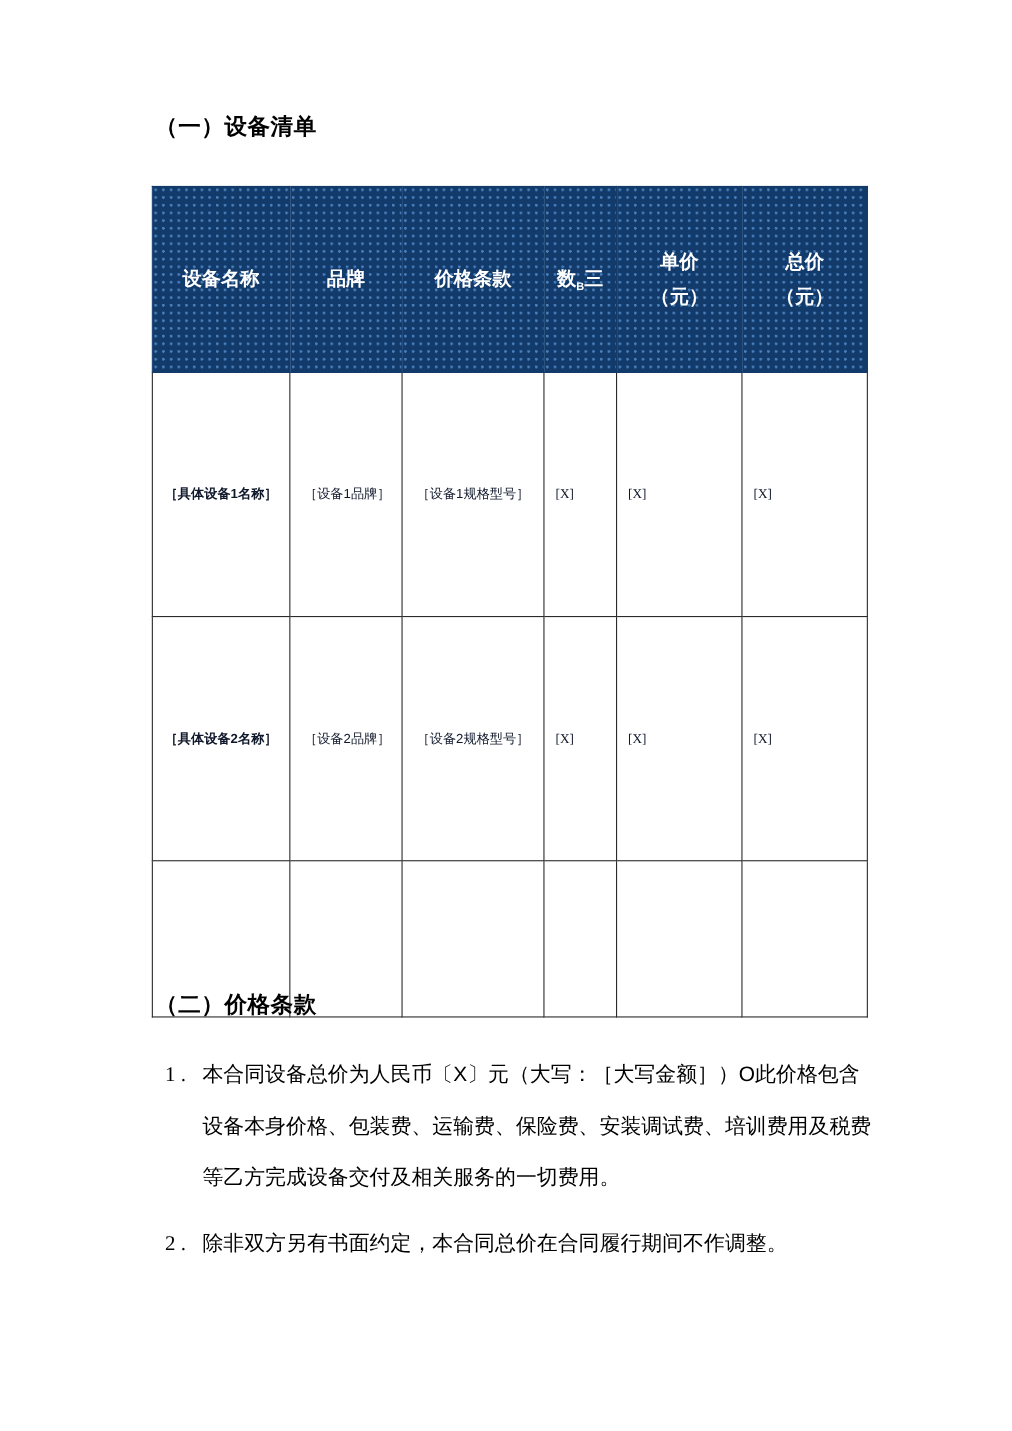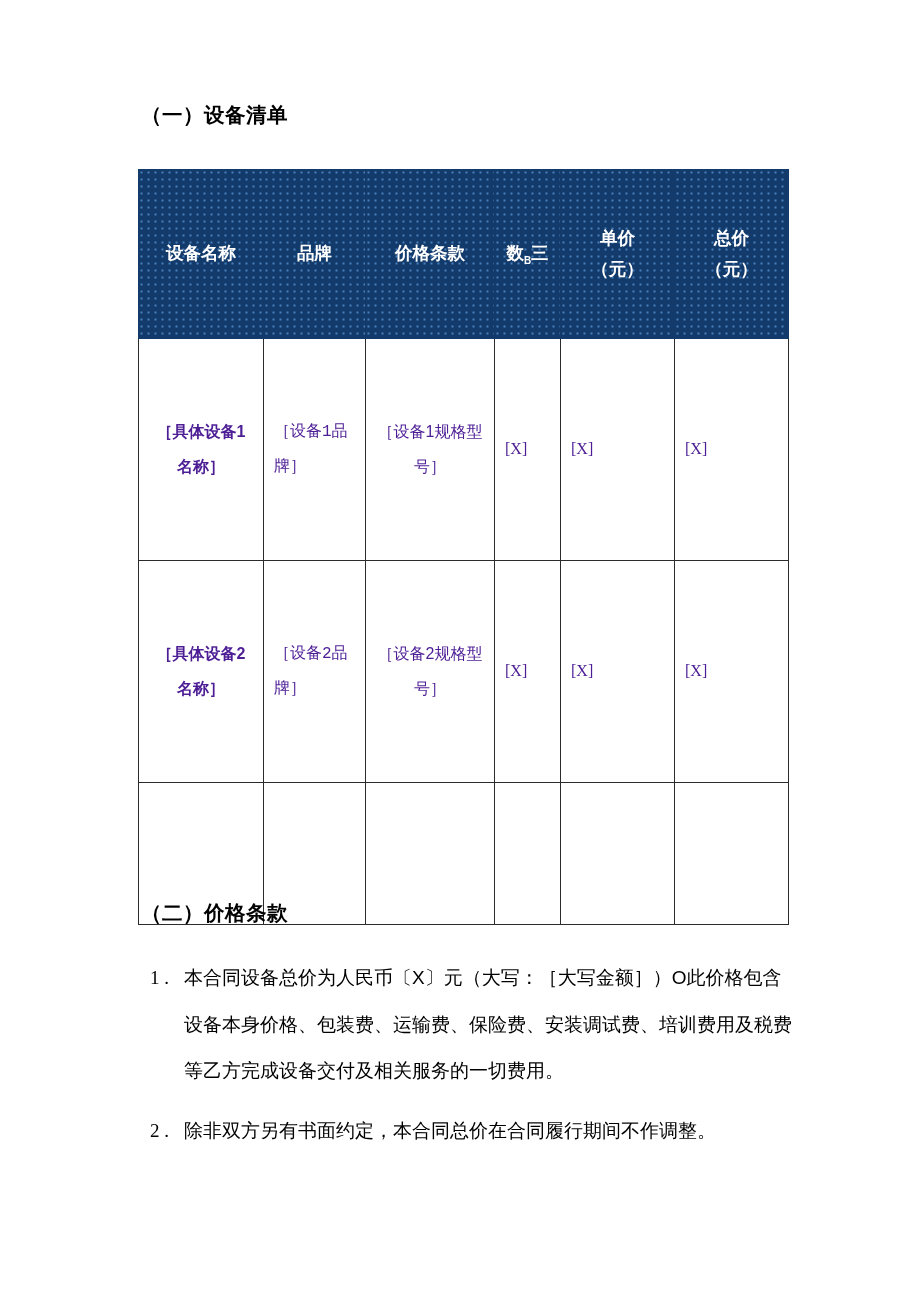--- a/index.html
+++ b/index.html
@@ -71,33 +71,33 @@
     margin-top: 4px;
   }
   .hdr-sub {
     font-size: 10px;
     vertical-align: sub;
     font-weight: bold;
   }
 
   
   .equipment-table tbody td {
-    font-size: 16px;
+    font-size: 12px;
     line-height: 2.15;
-    color: #4c1d95;
+    color: #0f172a;
     padding: 8px 10px;
   }
   .row-tall td { height: 205px; }
   .row-empty td { height: 125px; }
 
   .cell-name {
     font-weight: bold;
     text-align: center;
   }
-  .cell-brand { text-align: left; font-family: Liberation Mono, monospace; }
+  .cell-brand { text-align: right; }
   .cell-spec  { text-align: center; }
   .cell-x {
     text-align: left;
     font-family: "Liberation Serif", "DejaVu Serif", serif;
     font-size: 18px;
     padding-left: 14px;
   }
 
   
   .clause {

